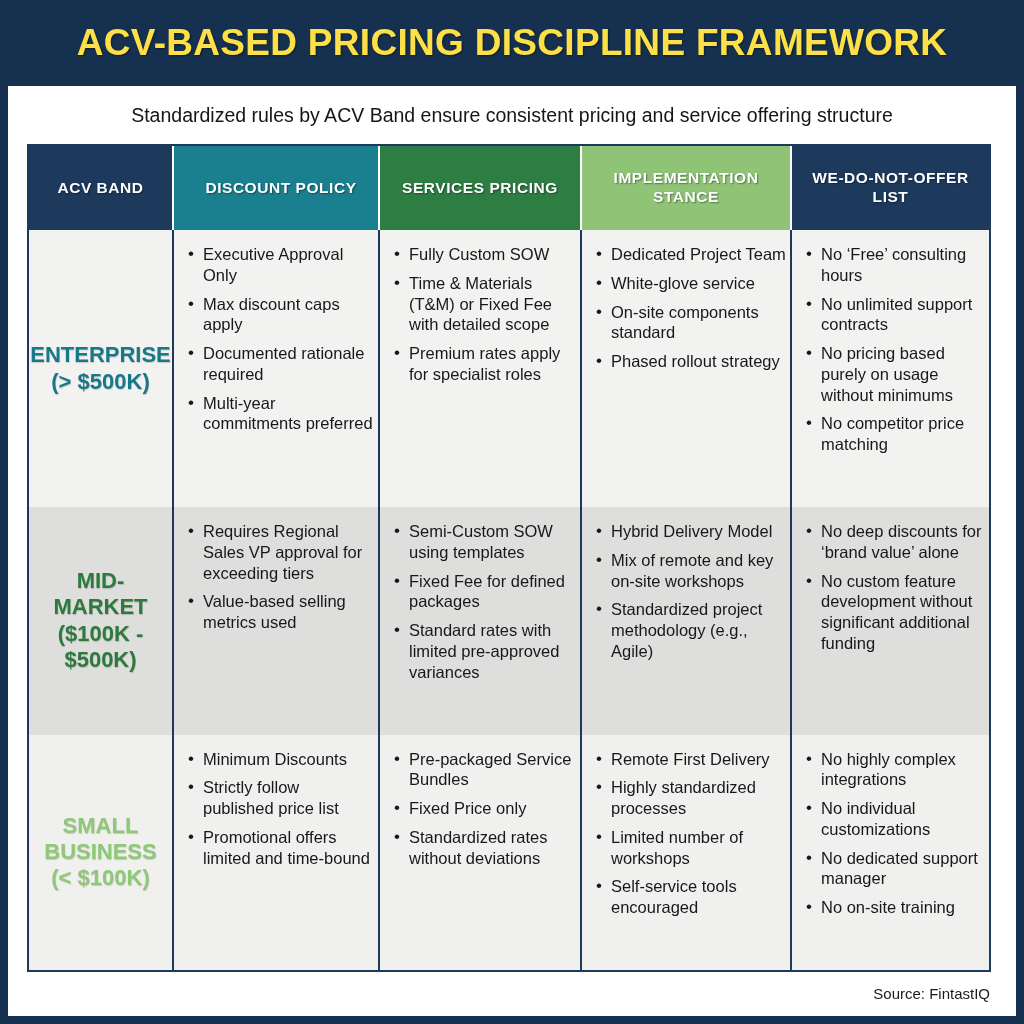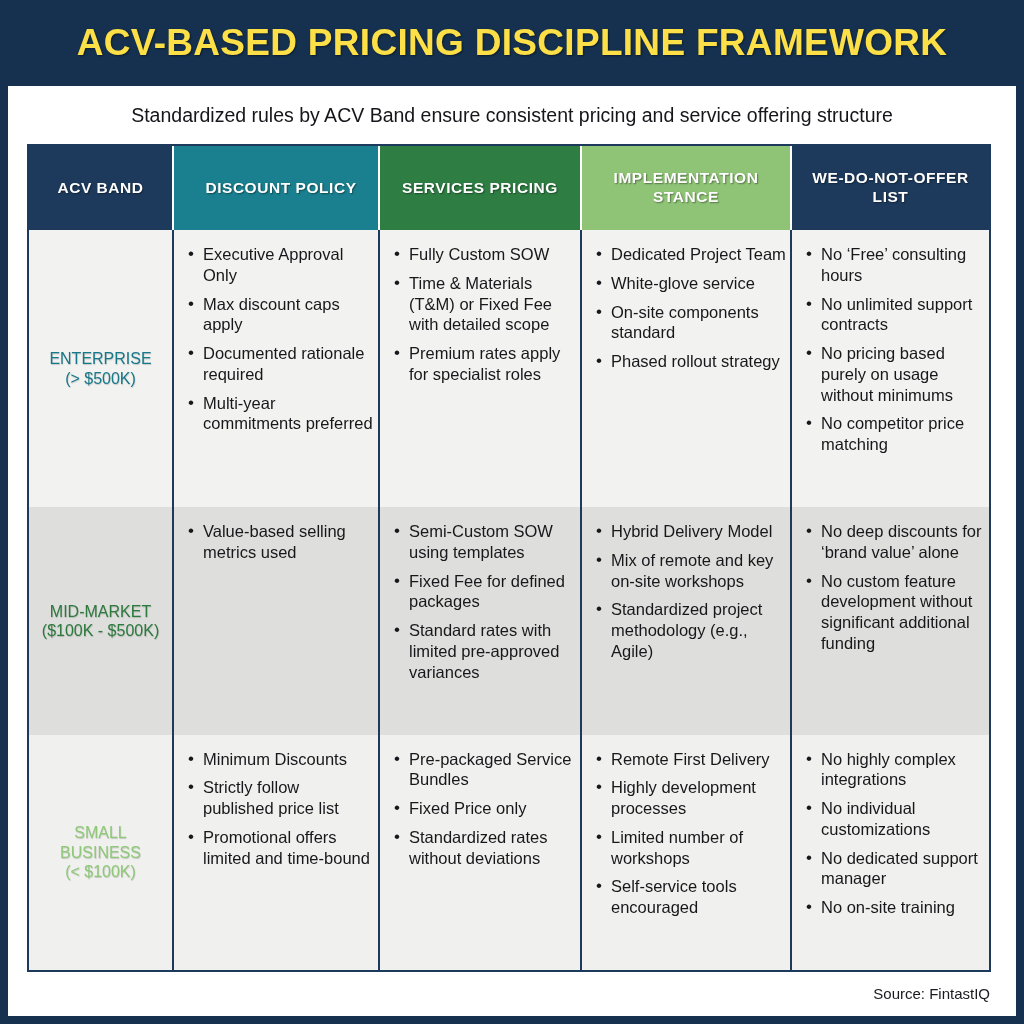--- a/index.html
+++ b/index.html
@@ -118,22 +118,22 @@
   .td:last-child { border-right: none; }
 
   .band-cell {
     display: flex;
     align-items: center;
     justify-content: center;
     text-align: center;
     padding: 6px;
   }
   .band-label {
-    font-weight: normal;
-    font-size: 16px;
+    font-weight: bold;
+    font-size: 22px;
     line-height: 1.2;
     text-shadow: 0.5px 0.5px 1px rgba(0,0,0,.18);
   }
 
   ul.bullets {
     list-style: none;
     margin: 0;
     padding: 0 2px 0 4px;
   }
   ul.bullets li {
@@ -241,20 +241,21 @@
           </div>
         </div>
 
         <div class="trow alt">
           <div class="td c0 band-cell">
             <div class="band-label" style="color: rgb(44, 122, 62); white-space: pre-line;">MID-MARKET
 ($100K - $500K)</div>
           </div>
           <div class="td c1">
             <ul class="bullets">
+                <li>Requires Regional Sales VP approval for exceeding tiers</li>
                 <li>Value-based selling metrics used</li>
               </ul>
           </div>
           <div class="td c2">
             <ul class="bullets">
                 <li>Semi-Custom SOW using templates</li>
                 <li>Fixed Fee for defined packages</li>
                 <li>Standard rates with limited pre-approved variances</li>
               </ul>
           </div>
@@ -288,21 +289,21 @@
           <div class="td c2">
             <ul class="bullets">
                 <li>Pre-packaged Service Bundles</li>
                 <li>Fixed Price only</li>
                 <li>Standardized rates without deviations</li>
               </ul>
           </div>
           <div class="td c3">
             <ul class="bullets">
                 <li>Remote First Delivery</li>
-                <li>Highly development processes</li>
+                <li>Highly standardized processes</li>
                 <li>Limited number of workshops</li>
                 <li>Self-service tools encouraged</li>
               </ul>
           </div>
           <div class="td c4">
             <ul class="bullets">
                 <li>No highly complex integrations</li>
                 <li>No individual customizations</li>
                 <li>No dedicated support manager</li>
                 <li>No on-site training</li>

